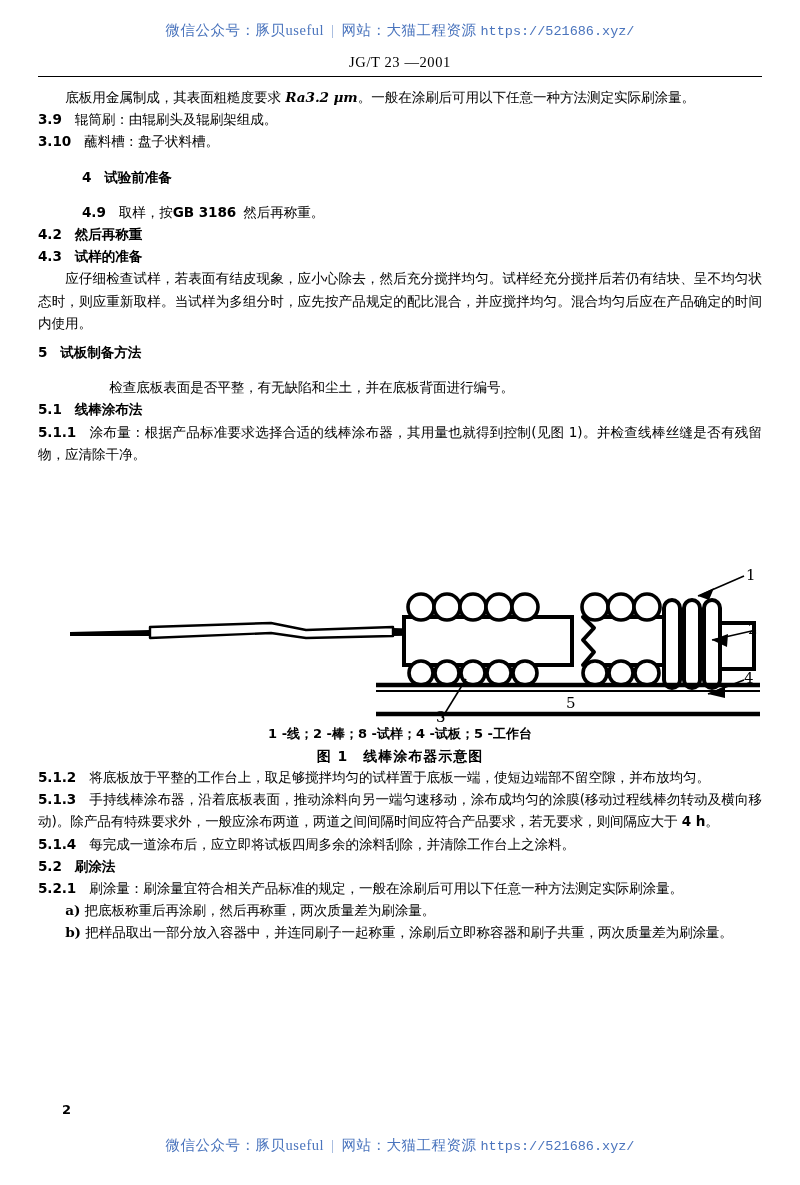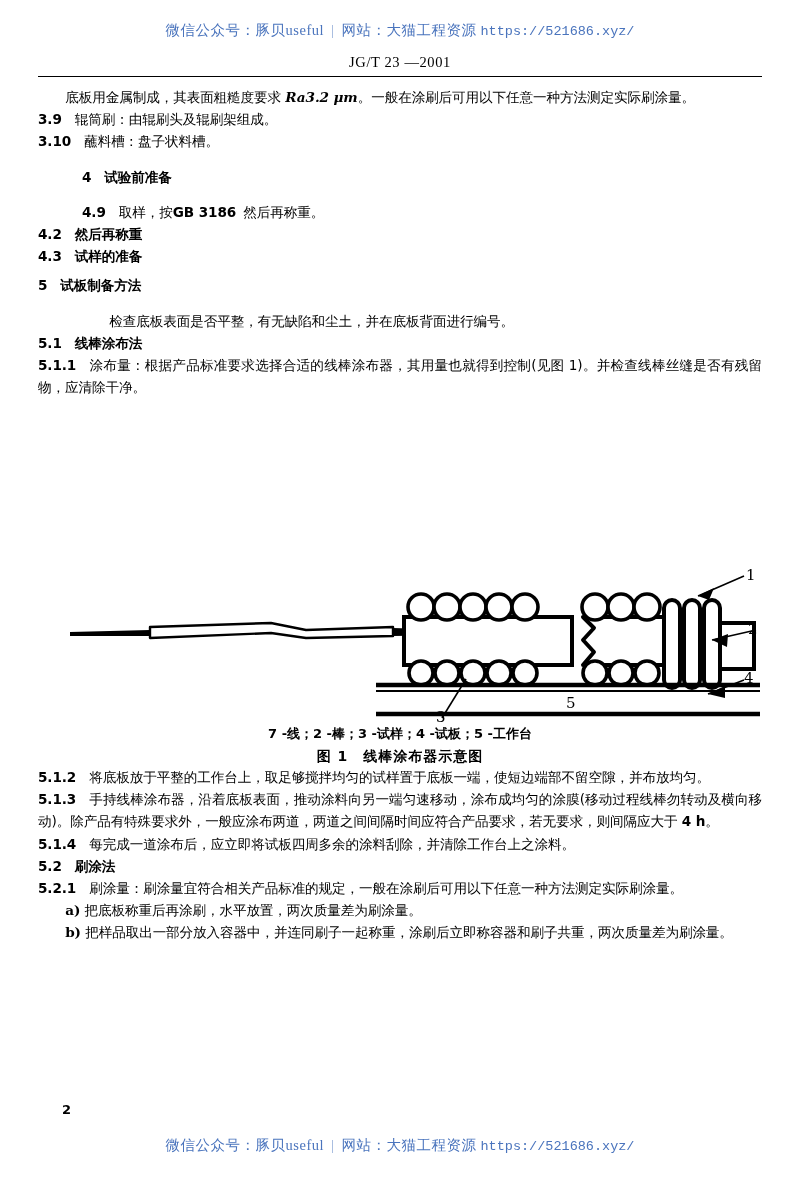--- a/index.html
+++ b/index.html
@@ -168,20 +168,21 @@
 
     <p class="gap-m"><span class="num">4</span><span class="sp"></span><span class="hd">试验前准备</span></p>
 
     <p class="gap-m"><span class="num">4.9</span><span class="sp"></span><span>取样，按</span><b class="en">GB 3186</b><span class="sp-sm"></span><span>然后再称重。</span></p>
 
     <p class="gap-s"><span class="num">4.2</span><span class="sp"></span><span class="hd">然后再称重</span></p>
 
 
     <p class="gap-s"><span class="num">4.3</span><span class="sp"></span><span class="hd">试样的准备</span></p>
 
+    <p class="indent gap-s">应仔细检查试样，若表面有结皮现象，应小心除去，然后充分搅拌均匀。试样经充分搅拌后若仍有结块、呈不均匀状态时，则应重新取样。当试样为多组分时，应先按产品规定的配比混合，并应搅拌均匀。混合均匀后应在产品确定的时间内使用。</p>
 
     <p class="gap-l"><span class="num">5</span><span class="sp"></span><span class="hd">试板制备方法</span></p>
 
     <p class="indent gap-m">检查底板表面是否平整，有无缺陷和尘土，并在底板背面进行编号。</p>
 
     <p class="gap-s"><span class="num">5.1</span><span class="sp"></span><span class="hd">线棒涂布法</span></p>
 
     <p class="gap-s"><span class="num">5.1.1</span><span class="sp"></span><span>涂布量：根据产品标准要求选择合适的线棒涂布器，其用量也就得到控制(见图 1)。并检查线棒丝缝是否有残留物，应清除干净。</span></p>
   </div>
 
@@ -261,38 +262,38 @@
 
       <g font-family="DejaVu Serif, serif" font-size="15" fill="#000000">
         <text x="708" y="12">1</text>
         <text x="710" y="66">2</text>
         <text x="706" y="115">4</text>
         <text x="398" y="154">3</text>
         <text x="528" y="140">5</text>
       </g>
     </svg>
 
-    <div class="fig-legend">7 -线；2 -棒；3 -试样；4 -试板；5 -工作台</div>
+    <div class="fig-legend">1 -线；2 -棒；8 -试样；4 -试板；5 -工作台</div>
     <div class="fig-title">图 1　线棒涂布器示意图</div>
   </div>
 
   <div class="content" style="top:766px;">
 
     <p><span class="num">5.1.2</span><span class="sp"></span><span>将底板放于平整的工作台上，取足够搅拌均匀的试样置于底板一端，使短边端部不留空隙，并布放均匀。</span></p>
 
     <p class="gap-s"><span class="num">5.1.3</span><span class="sp"></span><span>手持线棒涂布器，沿着底板表面，推动涂料向另一端匀速移动，涂布成均匀的涂膜(移动过程线棒勿转动及横向移动)。除产品有特殊要求外，一般应涂布两道，两道之间间隔时间应符合产品要求，若无要求，则间隔应大于 </span><b class="en">4 h</b><span>。</span></p>
 
     <p class="gap-s"><span class="num">5.1.4</span><span class="sp"></span><span>每完成一道涂布后，应立即将试板四周多余的涂料刮除，并清除工作台上之涂料。</span></p>
 
 
     <p class="gap-s"><span class="num">5.2</span><span class="sp"></span><span class="hd">刷涂法</span></p>
 
     <p class="gap-s"><span class="num">5.2.1</span><span class="sp"></span><span>刷涂量：刷涂量宜符合相关产品标准的规定，一般在涂刷后可用以下任意一种方法测定实际刷涂量。</span></p>
 
-    <p class="indent gap-s"><span class="alpha">a)</span><span> 把底板称重后再涂刷，水平放置，两次质量差为刷涂量。</span></p>
+    <p class="indent gap-s"><span class="alpha">a)</span><span> 把底板称重后再涂刷，然后再称重，两次质量差为刷涂量。</span></p>
 
     <p class="indent gap-s"><span class="alpha">b)</span><span> 把样品取出一部分放入容器中，并连同刷子一起称重，涂刷后立即称容器和刷子共重，两次质量差为刷涂量。</span></p>
   </div>
 
   <div class="folio">2</div>
 
   <div class="watermark" id="wm-bottom">
     <span>微信公众号：</span><span>豚贝useful</span><span class="sep">|</span><span>网站：</span><span>大猫工程资源</span> <span class="url">https://521686.xyz/</span>
   </div>
 

